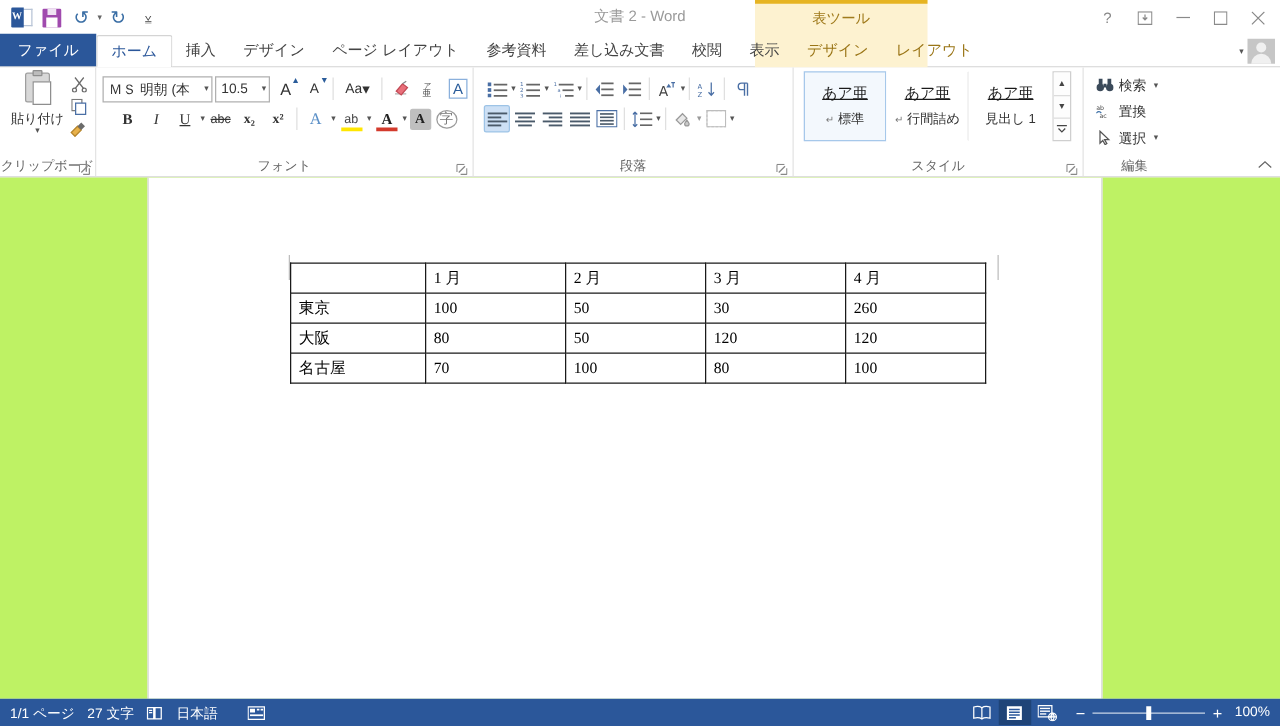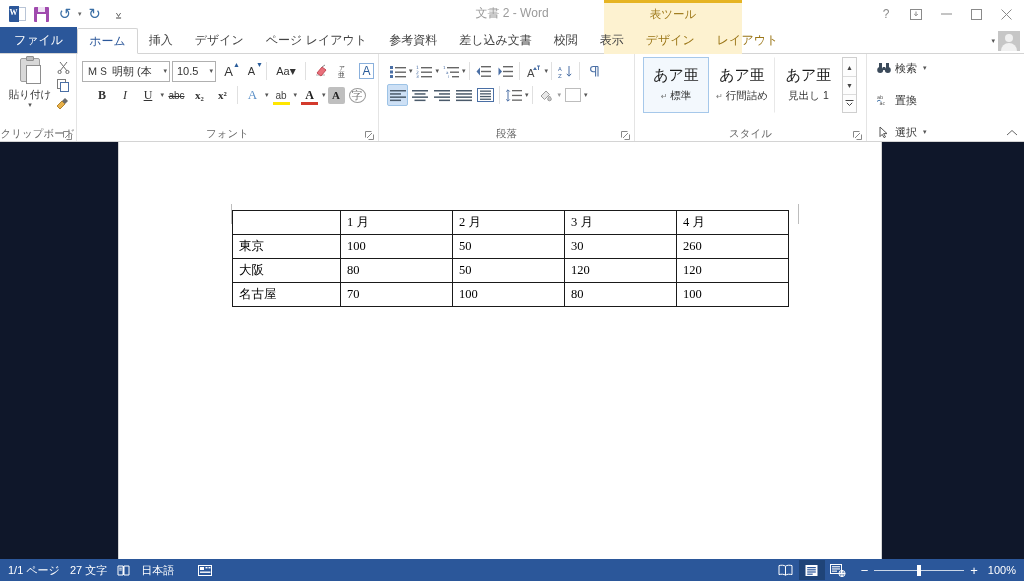--- a/index.html
+++ b/index.html
@@ -145,39 +145,39 @@
 
   
   .styles-group { width:232px; }
   .styles-gallery { display:flex; align-items:flex-start; padding-left:4px; gap:0px; }
   .style-item {
     width:66px; height:56px; border:1px solid transparent; background:#fff;
     display:flex; flex-direction:column; align-items:center; justify-content:center;
     border-right:1px solid #e8e8e8;
   }
   .style-item.sel { border:1px solid #a6c8ea; background:#f3f8fd; }
-  .style-prev { font-size:15px; color:#1a1a1a; font-family:"DejaVu Sans", sans-serif; line-height:1.1; }
+  .style-prev { font-size:12px; color:#1a1a1a; font-family:"DejaVu Sans", sans-serif; line-height:1.1;text-decoration:underline; }
   .style-name { font-size:10.5px; color:#333; margin-top:6px; white-space:nowrap; }
   .style-pil { font-size:8px; color:#777; }
   .style-scroll { display:flex; flex-direction:column; margin-left:1px; border:1px solid #cfcfcf; }
   .ss-btn { width:13px; height:18px; display:flex; align-items:center; justify-content:center; font-size:7px; color:#444; background:#fdfdfd; }
   .ss-btn + .ss-btn { border-top:1px solid #dcdcdc; }
 
   
   .edit-group { width:82px; }
-  .edit-rows { display:flex; flex-direction:column; padding-left:5px; gap:12px; padding-top:1px; }
+  .edit-rows { display:flex; flex-direction:column; padding-left:5px; gap:1px; padding-top:1px; }
   .edit-row { display:flex; align-items:center; gap:4px; height:20px; font-size:11px; color:#333; }
   .edit-ic { width:15px; display:flex; align-items:center; justify-content:center; }
   .ribbon-collapse {
     position:absolute; right:6px; bottom:2px; font-size:10px; color:#666;
   }
 
   
   .docarea {
-    flex:1; background:#0f172a; position:relative; overflow:hidden;
+    flex:1; background:#bef264; position:relative; overflow:hidden;
   }
   .page {
     position:absolute; left:118px; top:0px; width:764px; height:445px;
     background:#fff; border-left:1px solid #d6d6d6; border-right:1px solid #d6d6d6;
   }
   .margin-mark { position:absolute; width:1px; background:#bdbdbd; }
   .tbl-wrap { position:absolute; left:113px; top:68px; }
   table.doc-table { border-collapse:collapse; }
   table.doc-table td, table.doc-table th {
     border:1px solid #1a1a1a; height:24px; padding:2px 6px;

